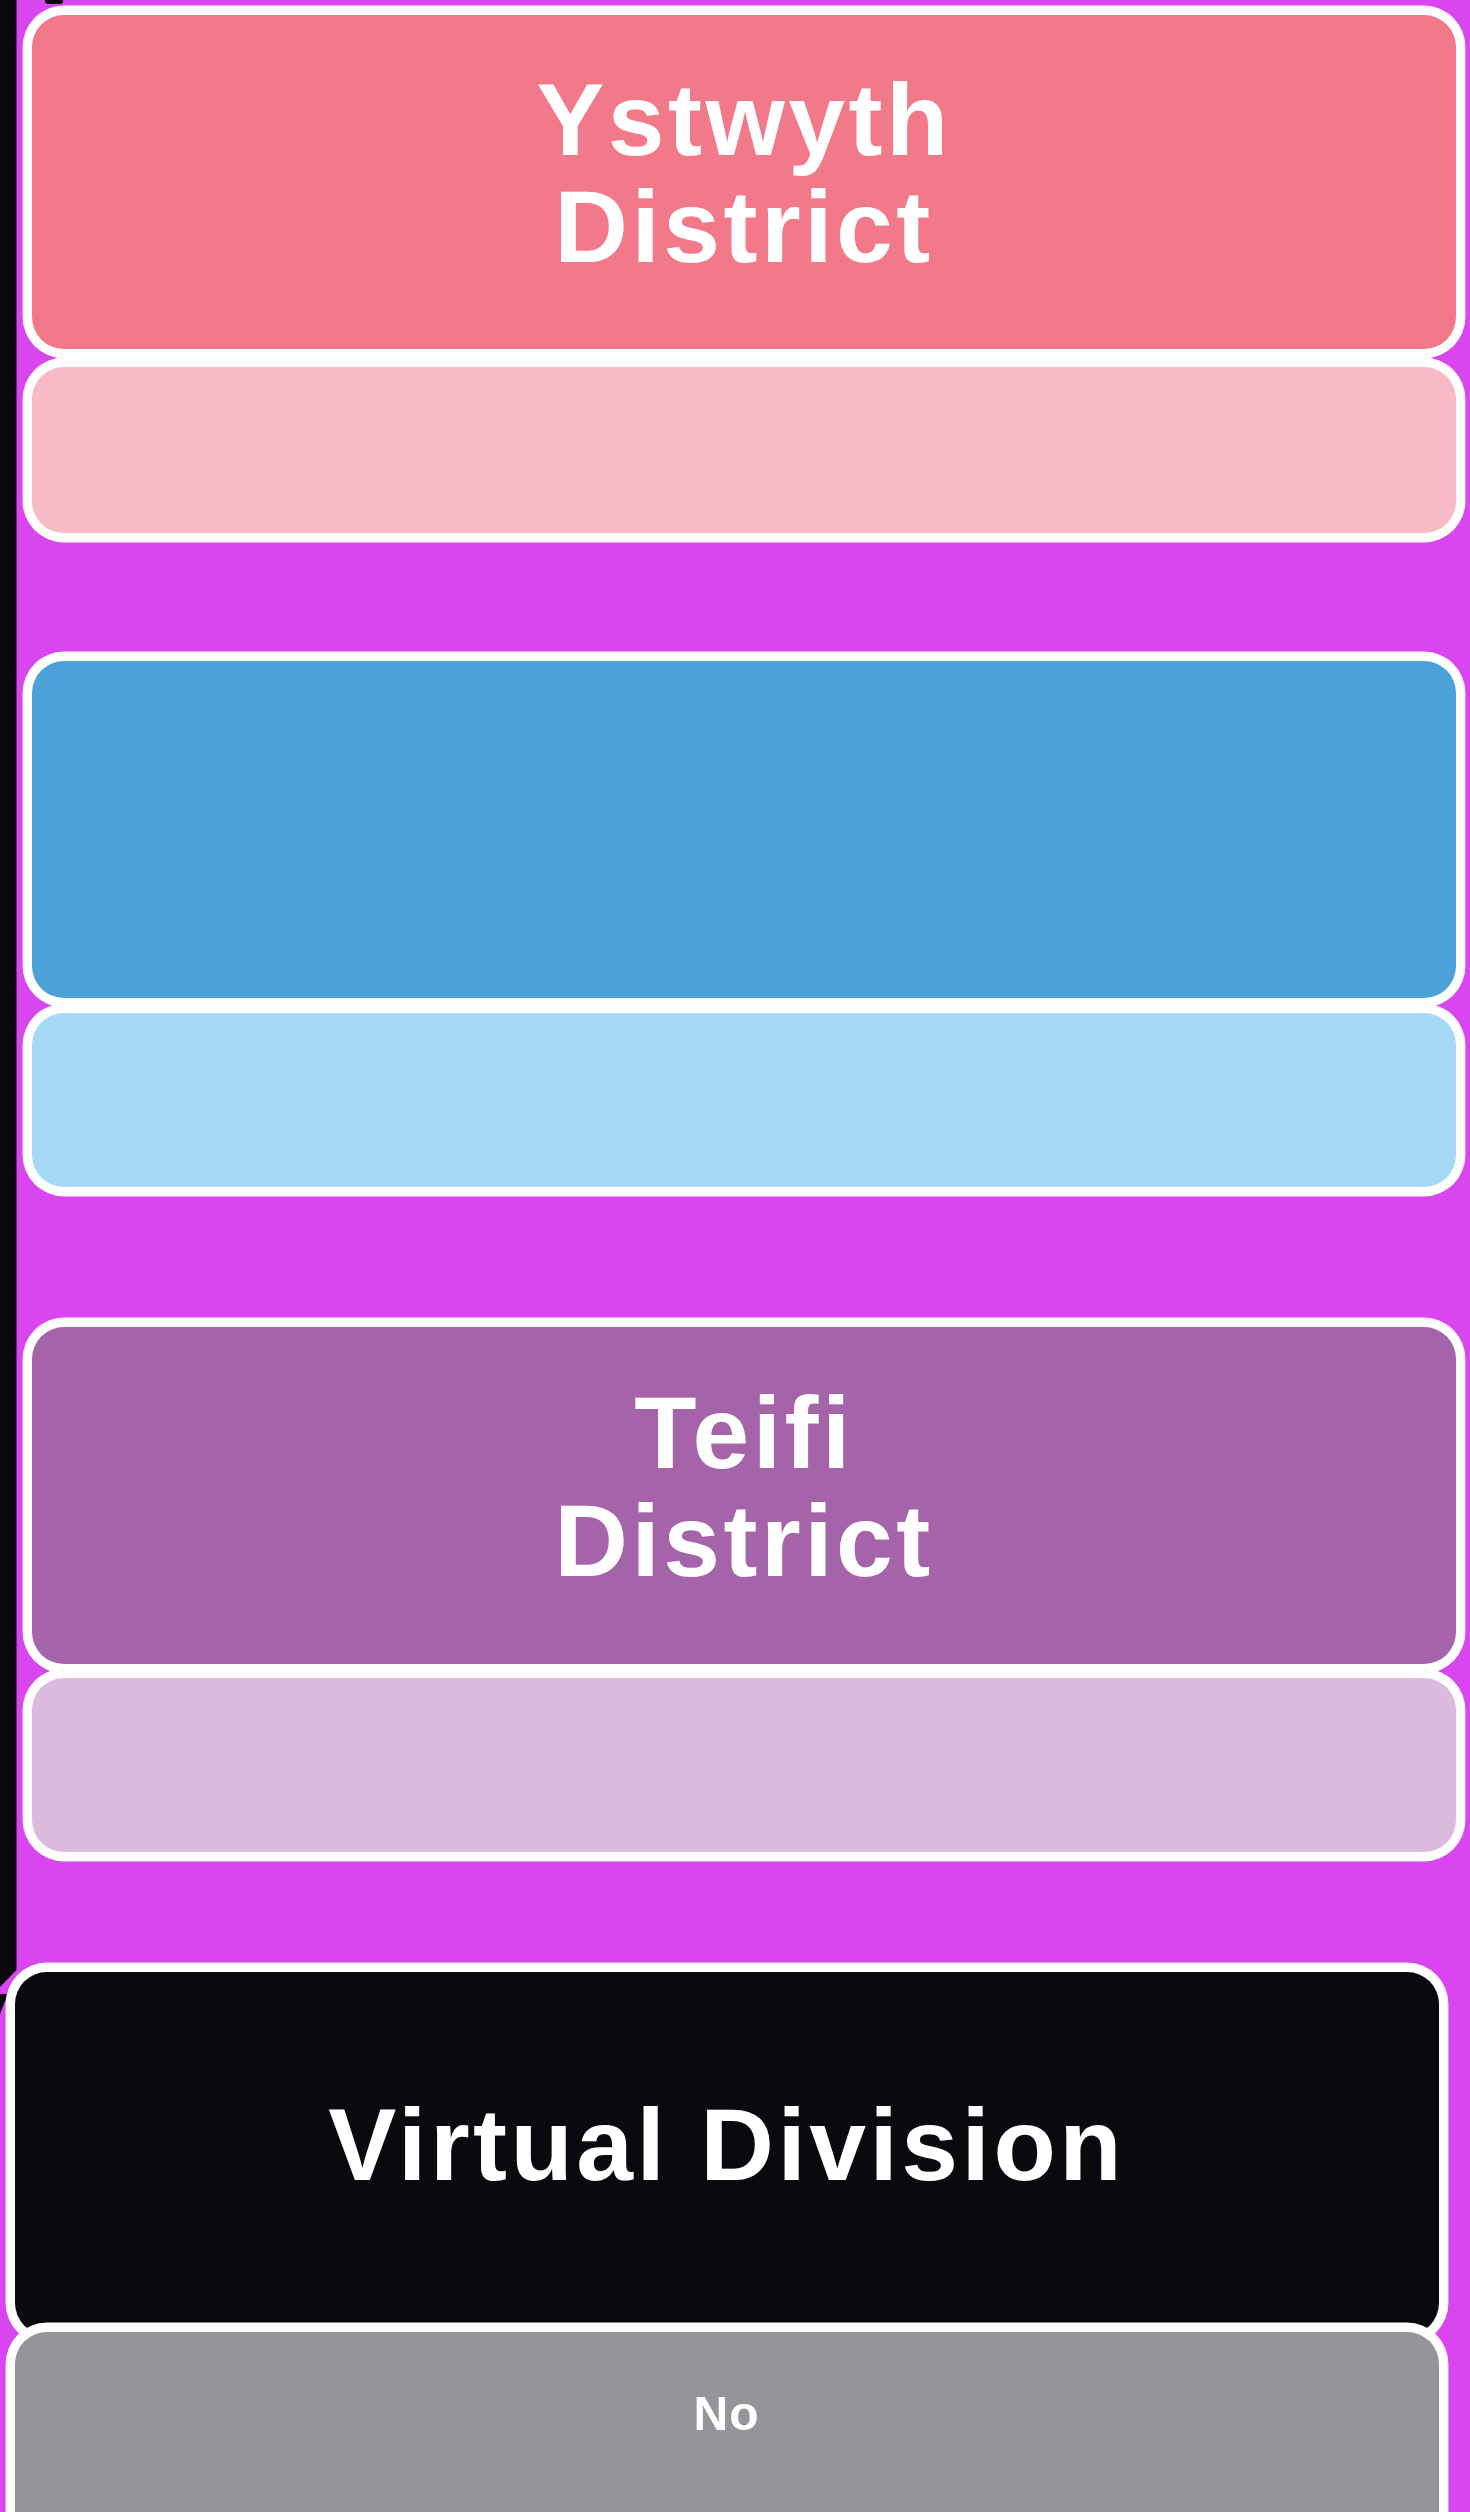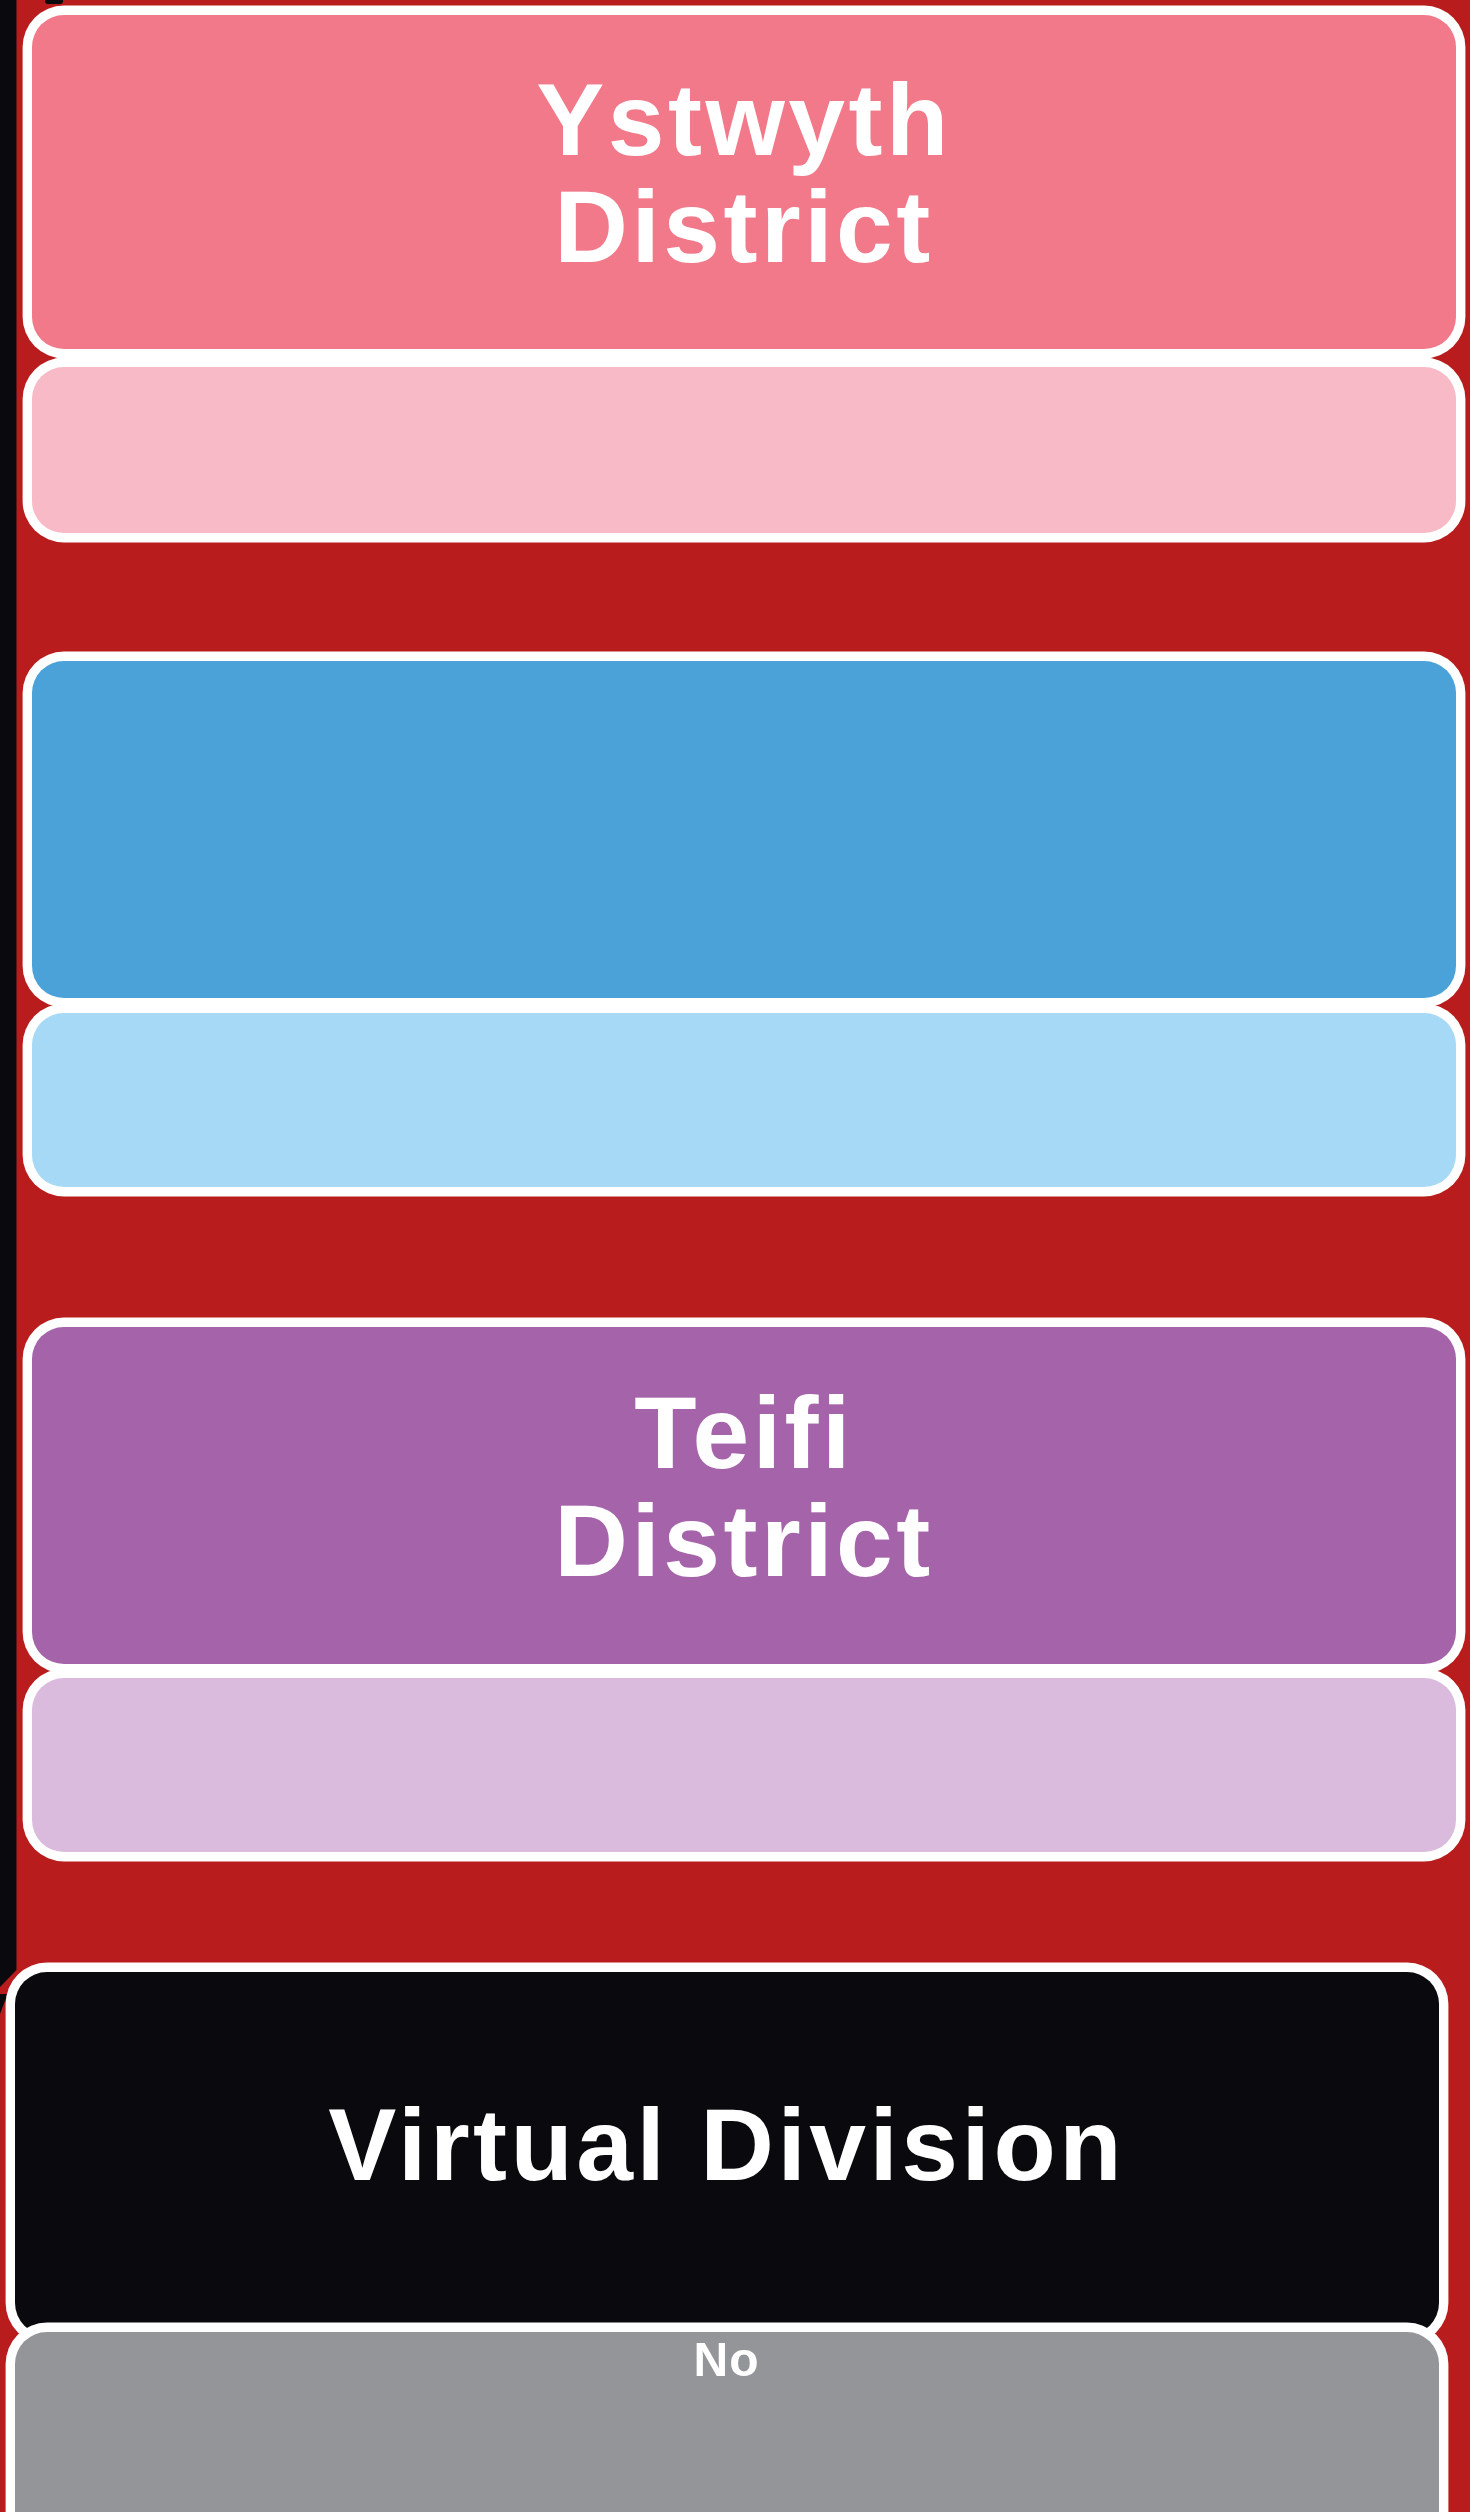--- a/index.html
+++ b/index.html
@@ -4,21 +4,21 @@
 <style>
   html, body {
     margin: 0;
     padding: 0;
     background: #ffffff;
   }
   .stage {
     position: relative;
     width: 1471px;
     height: 2512px;
-    background: #b91c1c;
+    background: #d946ef;
     overflow: hidden;
     font-family: "Liberation Sans", sans-serif;
   }
 
   
   .connector-line {
     position: absolute;
     left: 0; top: 0;
     width: 16.5px; height: 1987px;
     background: #0a0a0e;
@@ -71,20 +71,21 @@
   .card-virtual-sub  { left: 14.7px; top: 2332px; width: 1424px; height: 353px; background: #939599;
                        justify-content: flex-start; }
 
   .card-virtual-sub .sub-label {
     color: #ffffff;
     font-weight: 800;
     font-size: 48px;
     line-height: 1.15;
     letter-spacing: 1.2px;
     text-align: center;
+    padding-top: 54px;
   }
 </style>
 </head>
 <body>
 
 <div class="stage">
 
   <div class="connector-line"></div>
   <div class="connector-stub"></div>
   <div class="connector-sliver"></div>

